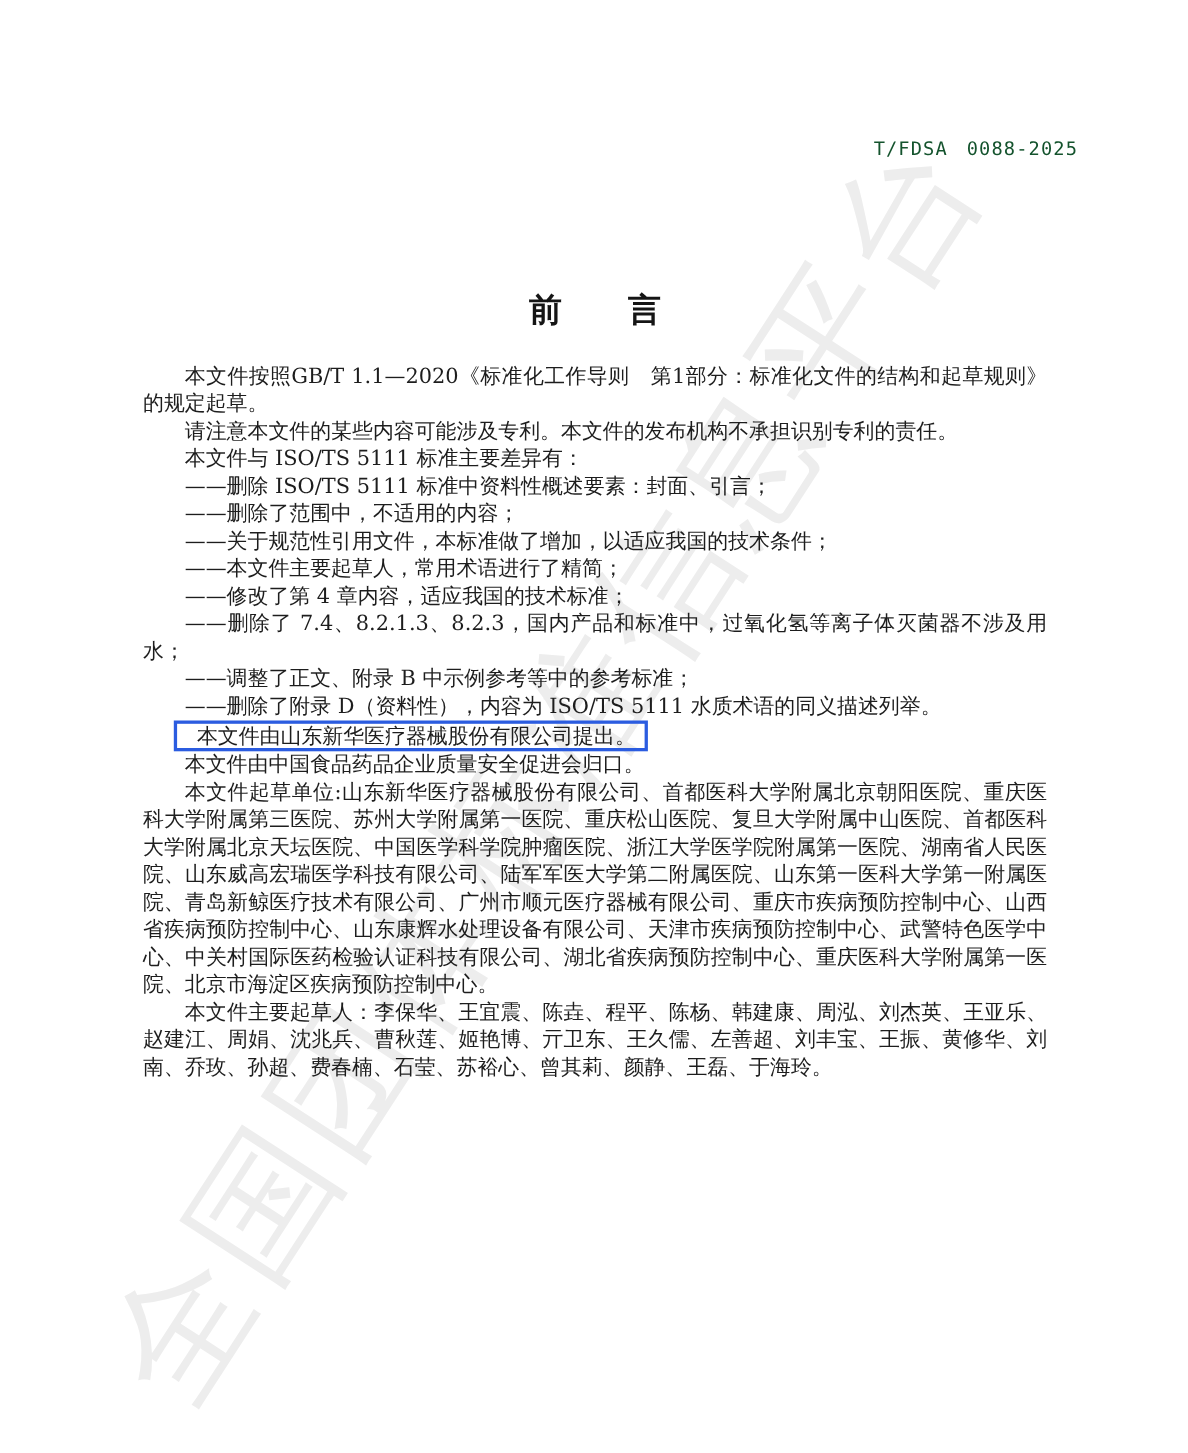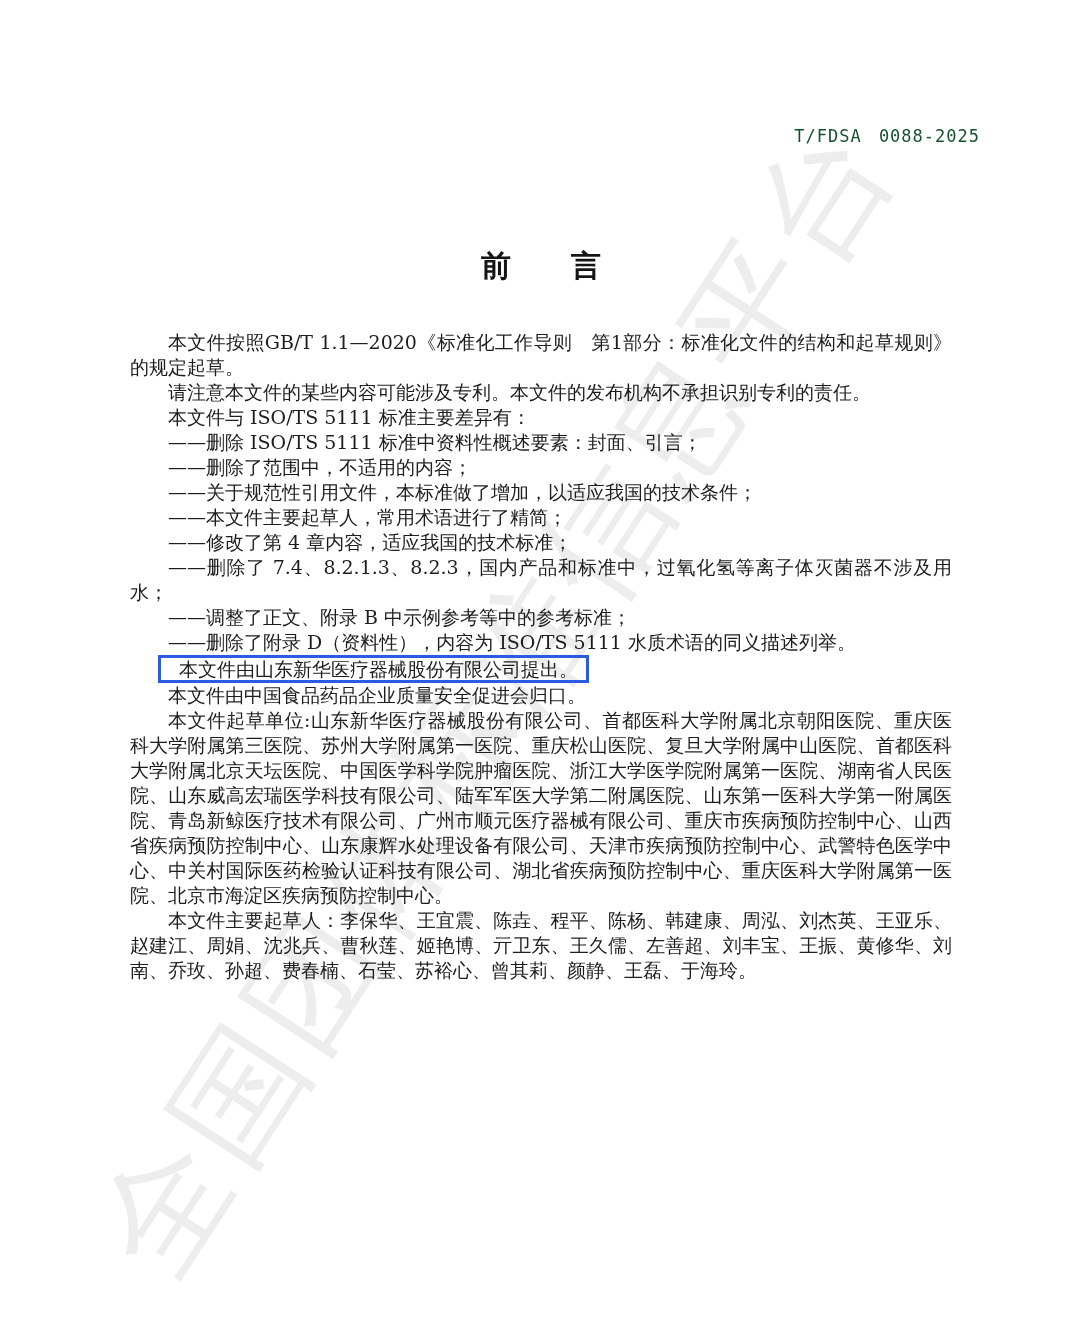--- a/index.html
+++ b/index.html
@@ -28,21 +28,21 @@
     right: 100px;
     font-family: "DejaVu Sans Mono", monospace;
     font-size: 17px;
     letter-spacing: 1px;
     word-spacing: 6px;
     color: #14532d;
     white-space: nowrap;
   }
   .doc-title {
     position: absolute;
-    top: 226px;
+    top: 242px;
     left: 130px;
     width: 822px;
     text-align: center;
     font-size: 30px;
     font-weight: 700;
     color: #151515;
   }
   .content {
     position: absolute;
     top: 293px;

